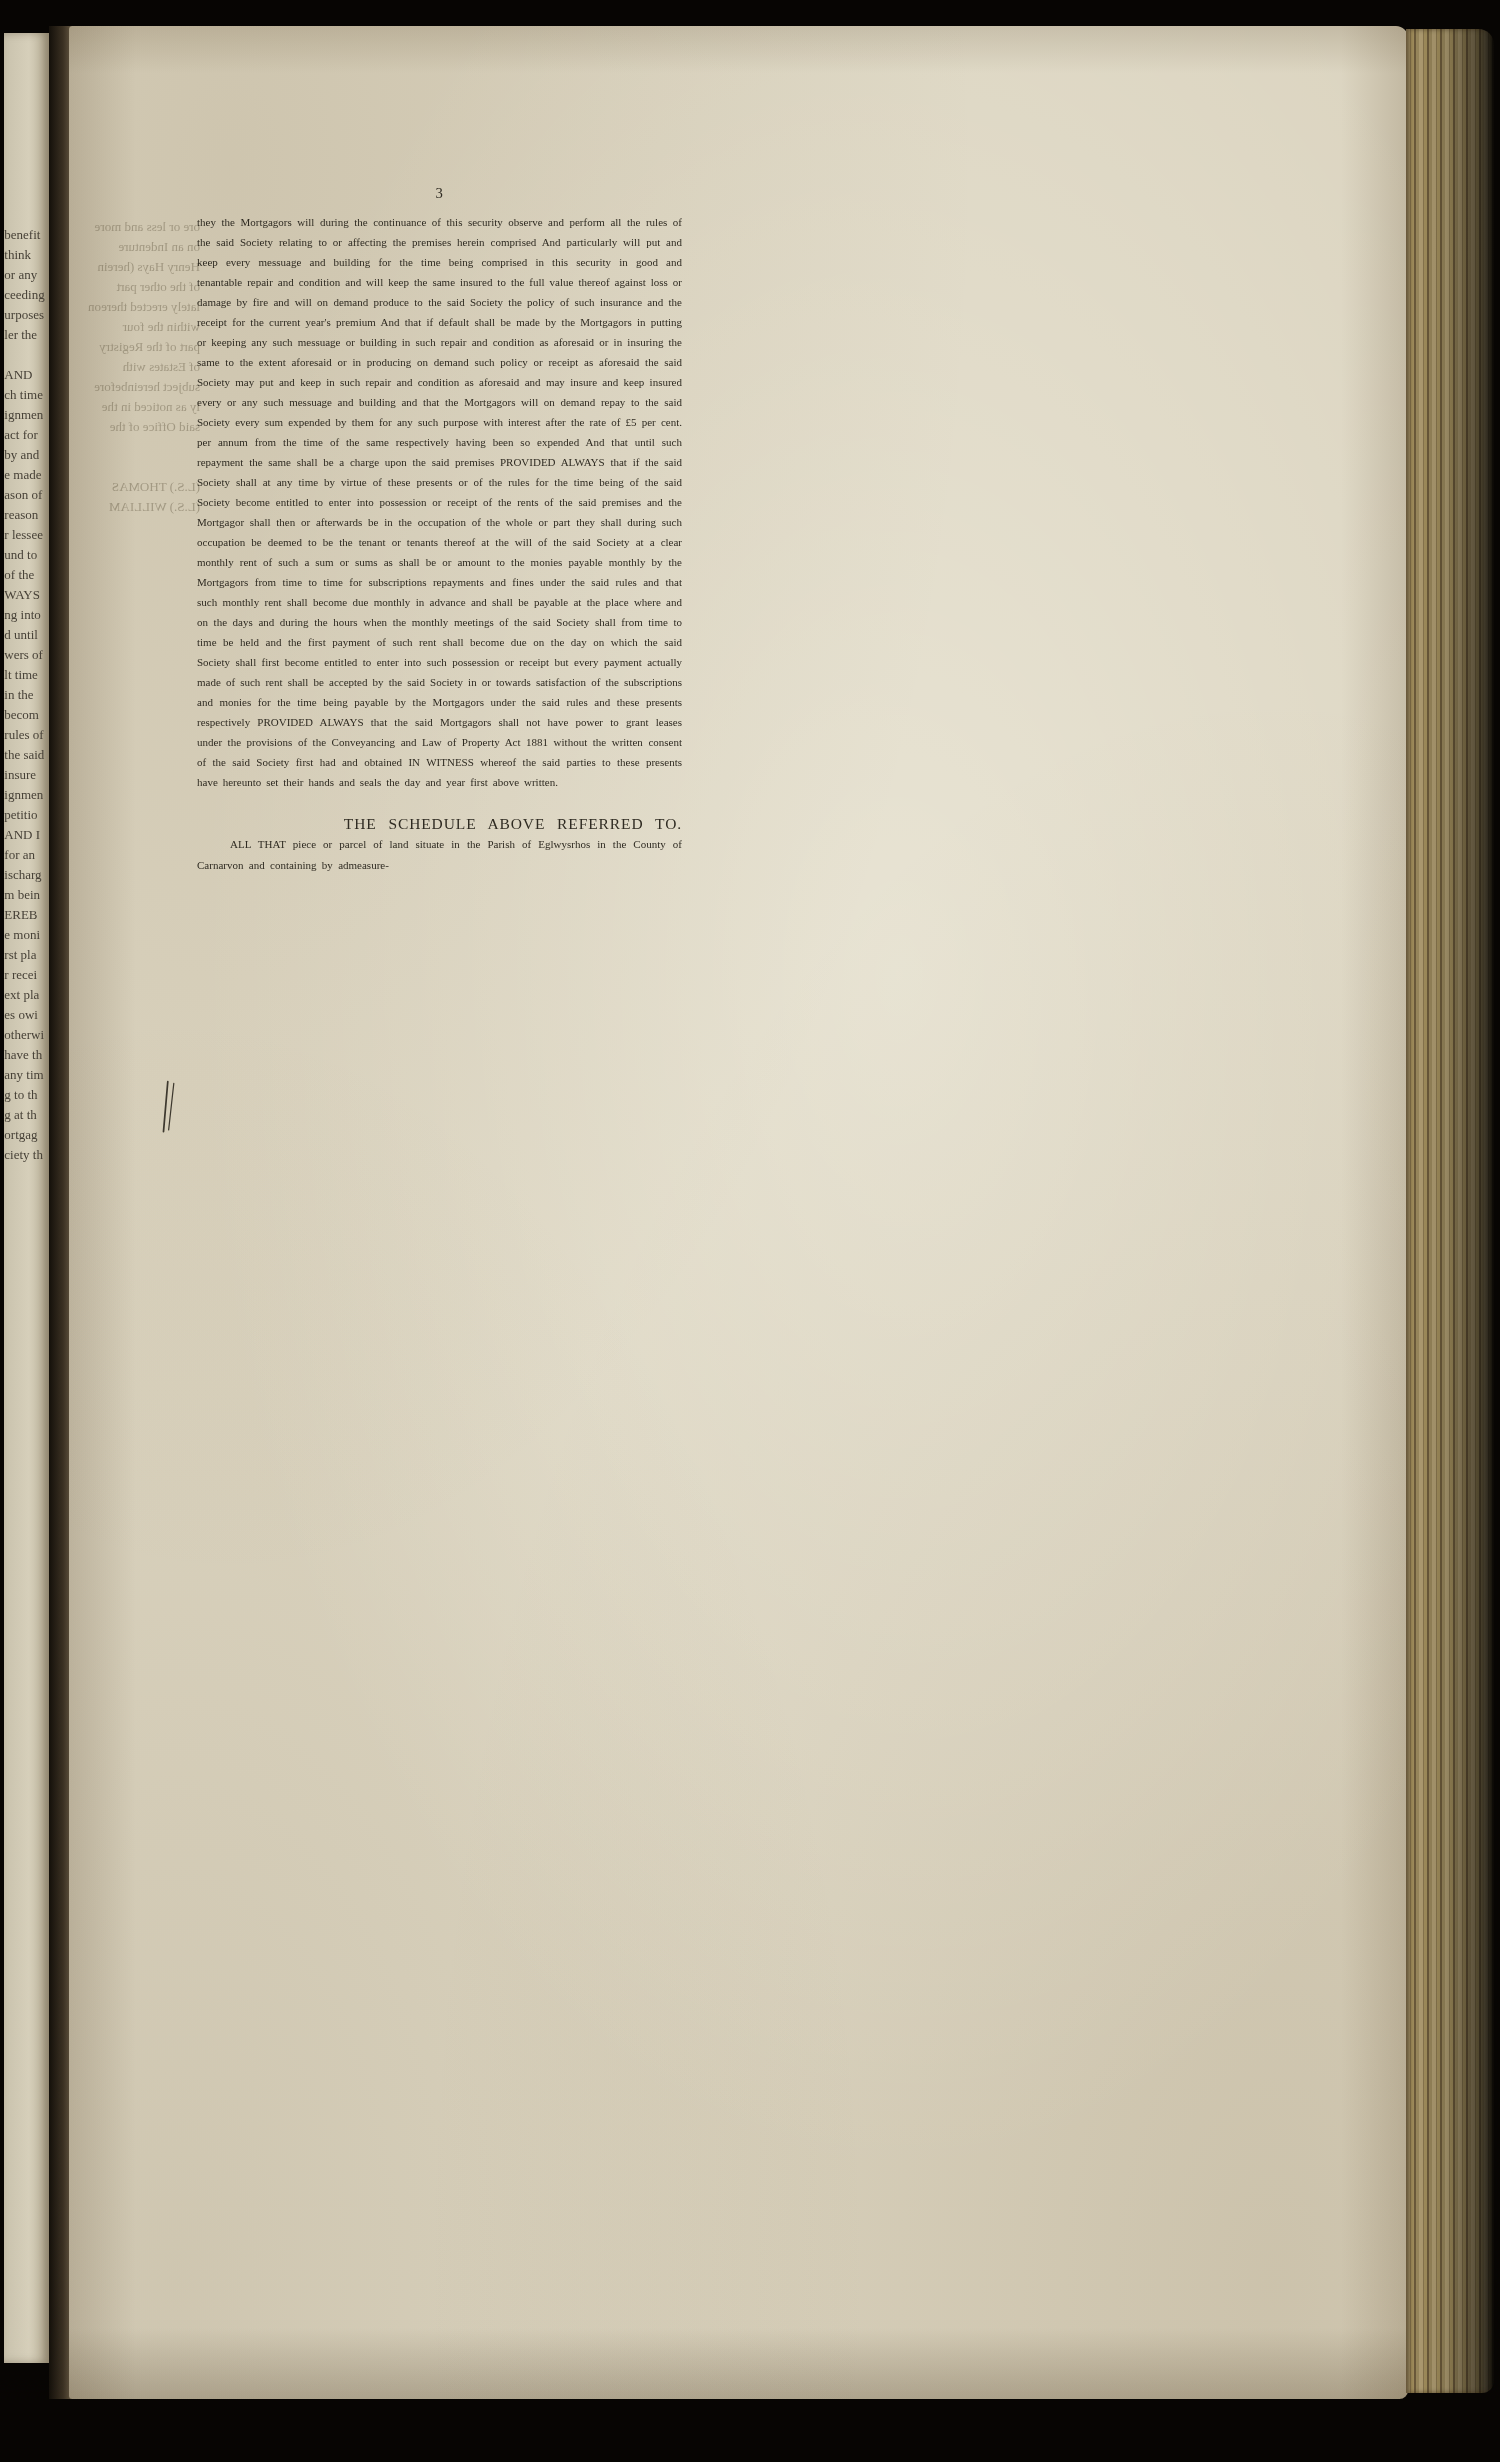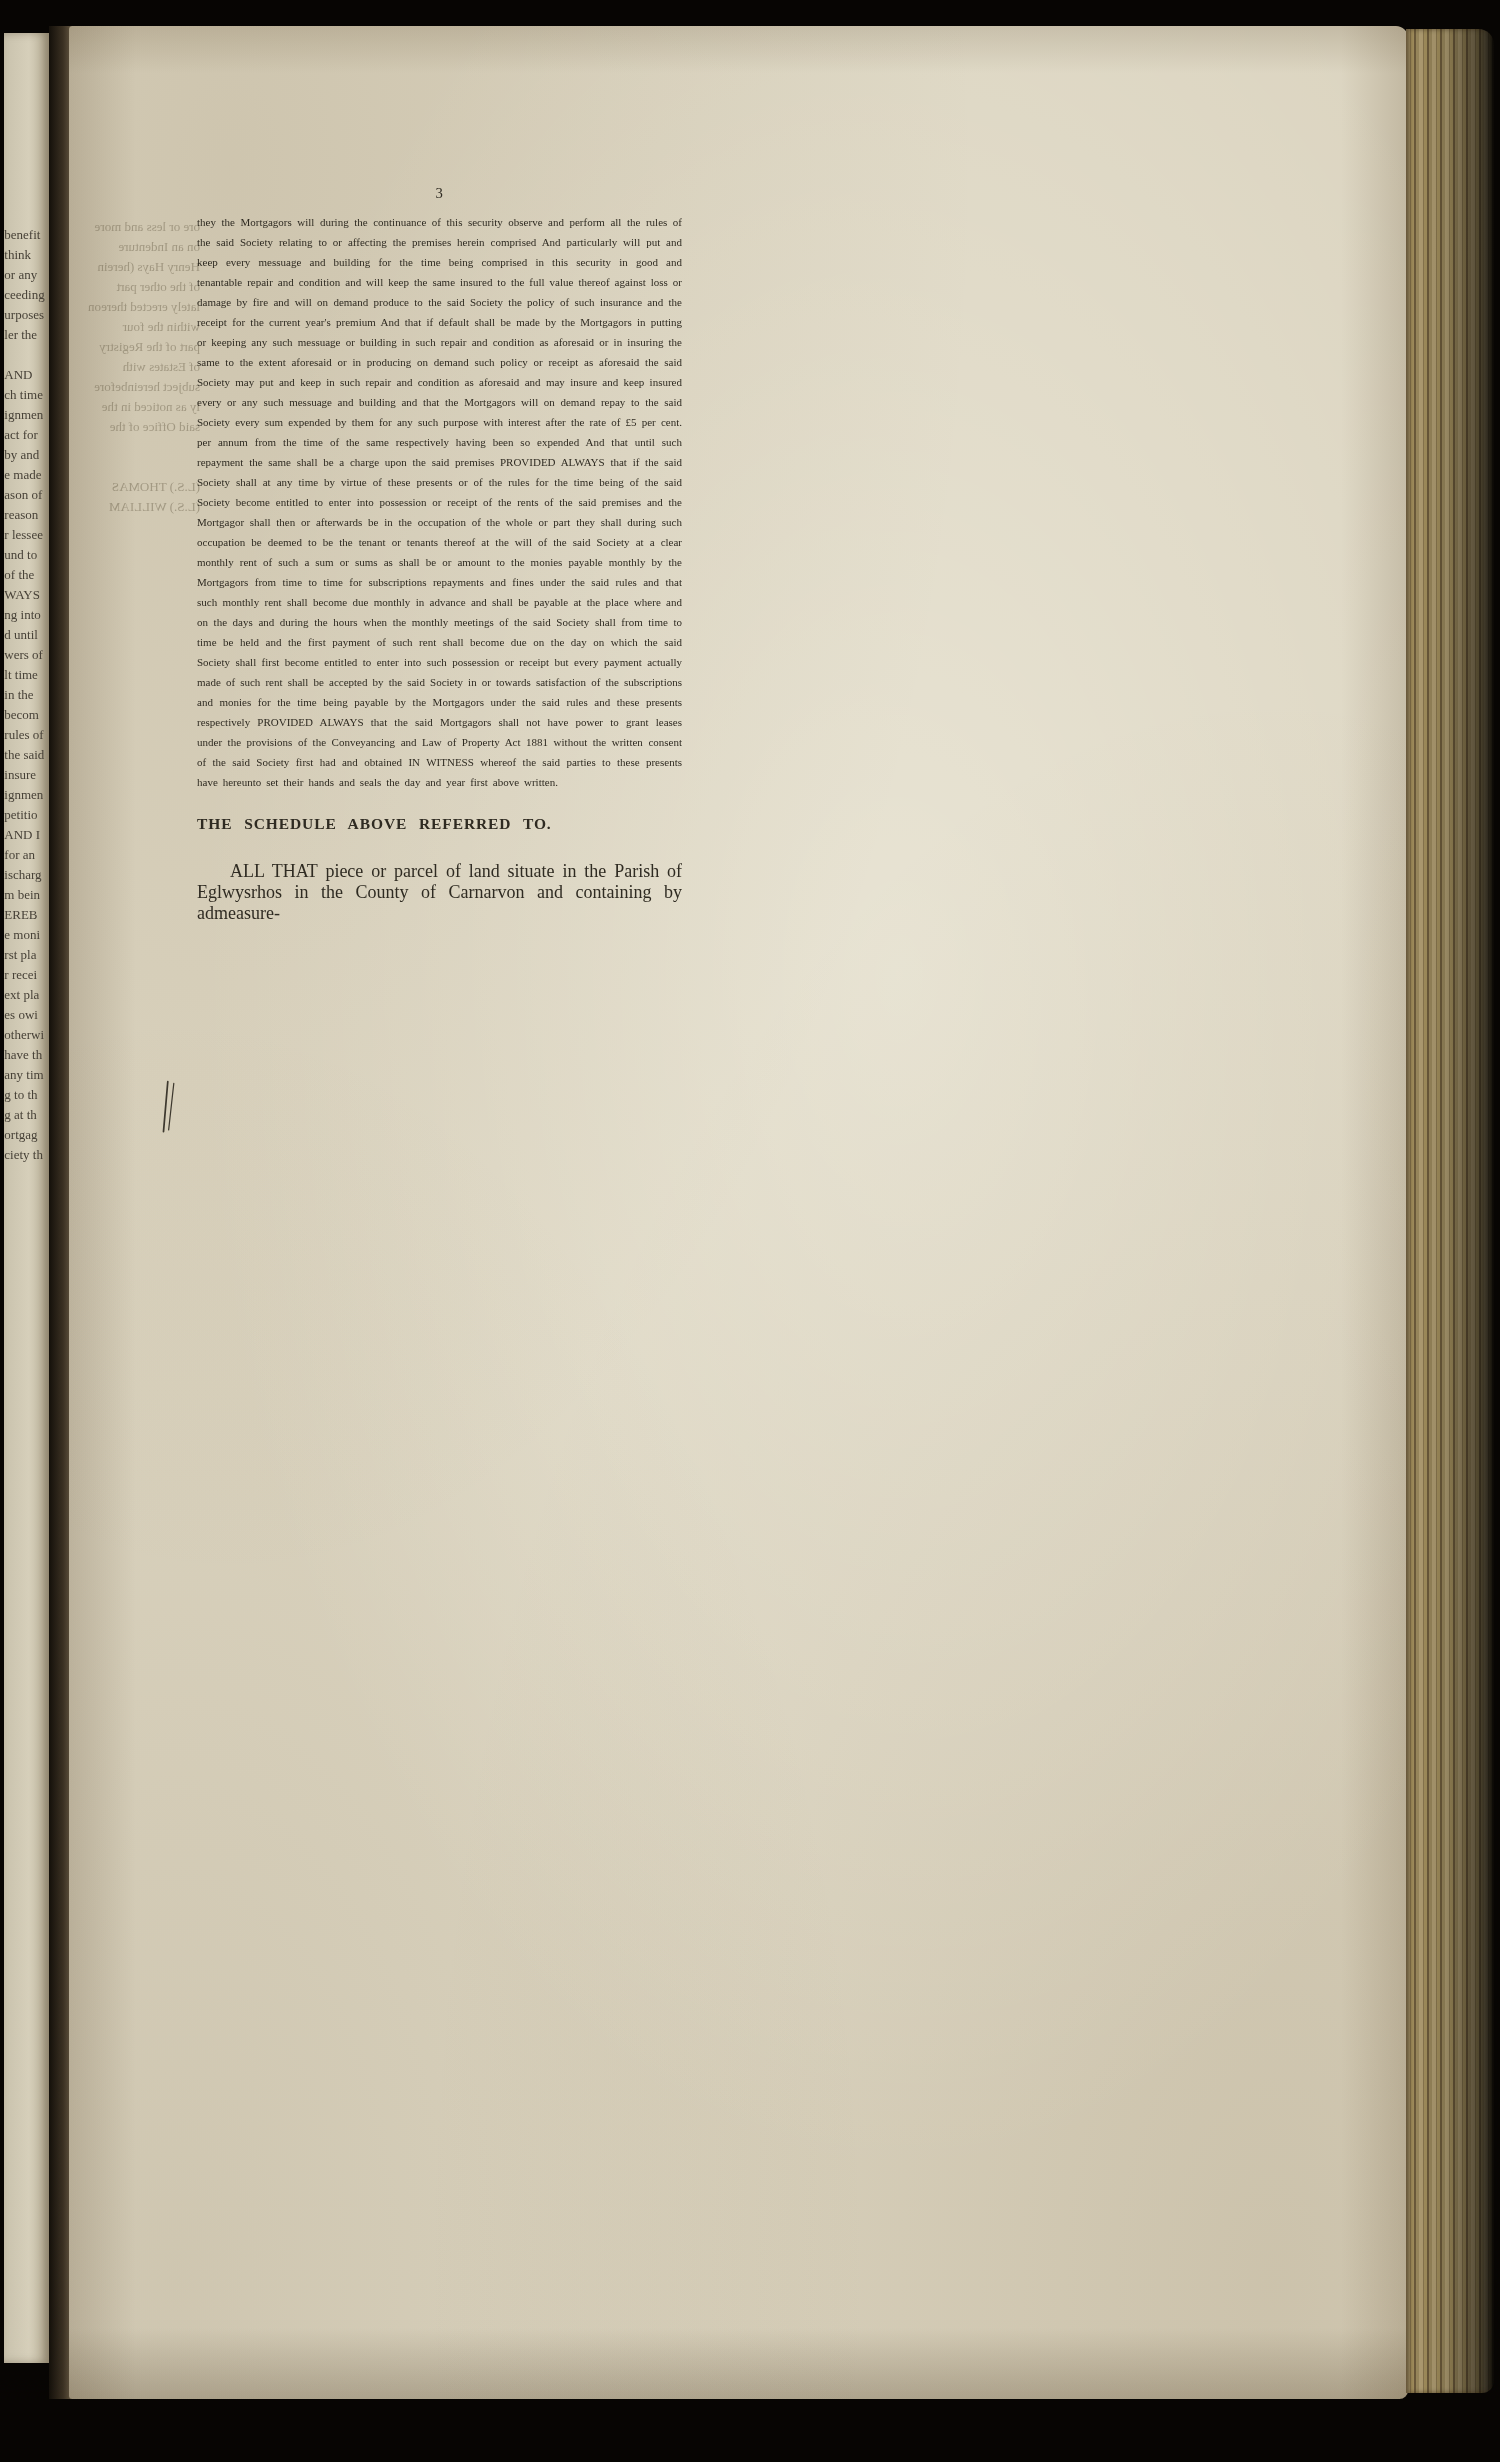--- a/index.html
+++ b/index.html
@@ -70,26 +70,26 @@
   }
   .page-number{
     text-align:center;font-size:14.7px;letter-spacing:0.9px;
   }
   .body-text{
     margin-top:10.4px;
     font-size:11px;line-height:20px;
     text-align:justify;word-spacing:2.2px;
   }
   .schedule-heading{
-    margin-top:23px;text-align:left;
-    font-size:15.5px;letter-spacing:0.9px;word-spacing:7px;font-weight:bold;
+    margin-top:23px;text-align:right;
+    font-size:15.5px;letter-spacing:0.9px;word-spacing:7px;
   }
   .schedule-paragraph{
-    margin-top:28px;
-    font-size:18px;line-height:21px;
+    margin-top:1px;
+    font-size:11px;line-height:21px;
     text-align:justify;word-spacing:2.6px;text-indent:33px;
   }
   
   .margin-mark{position:absolute;left:160px;top:1080px;width:19px;height:55px;}
 </style>
 </head>
 <body>
 
 <div class="prev-page">
   <div class="frag-col">

